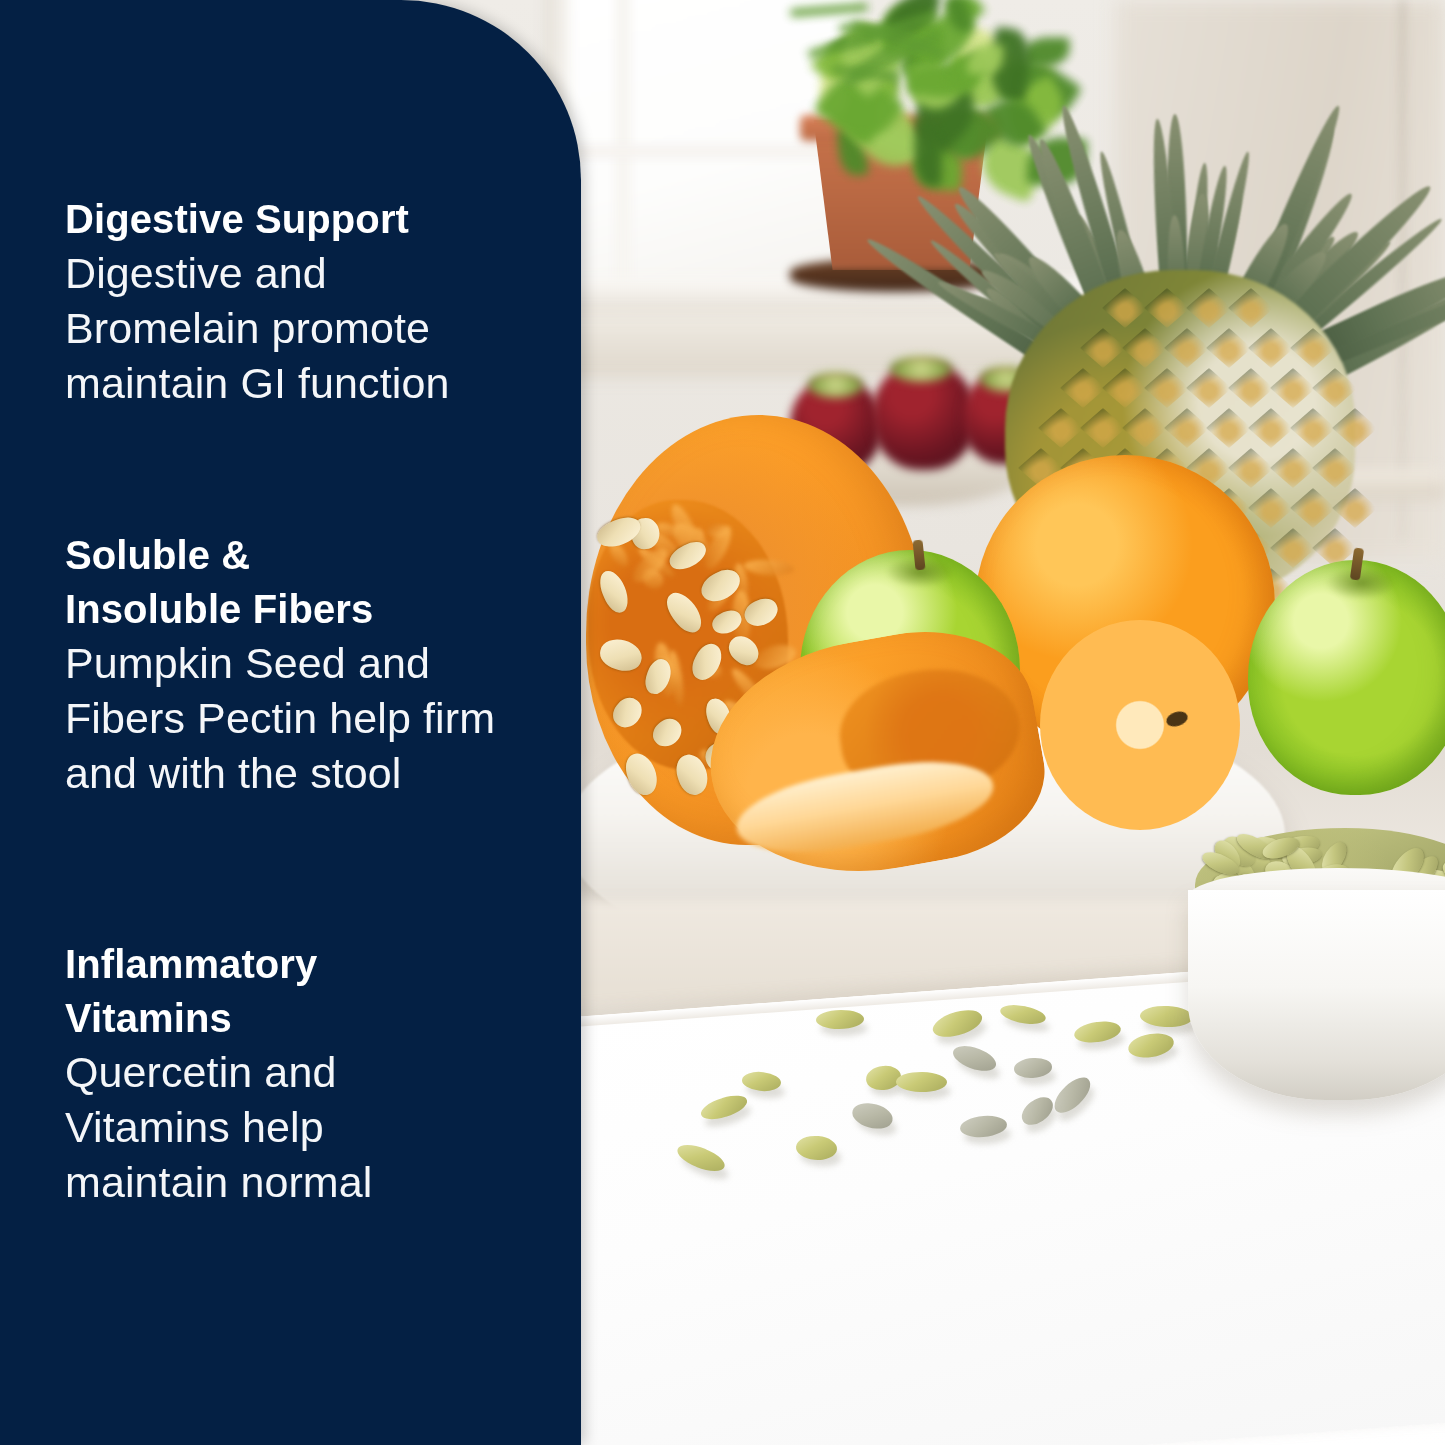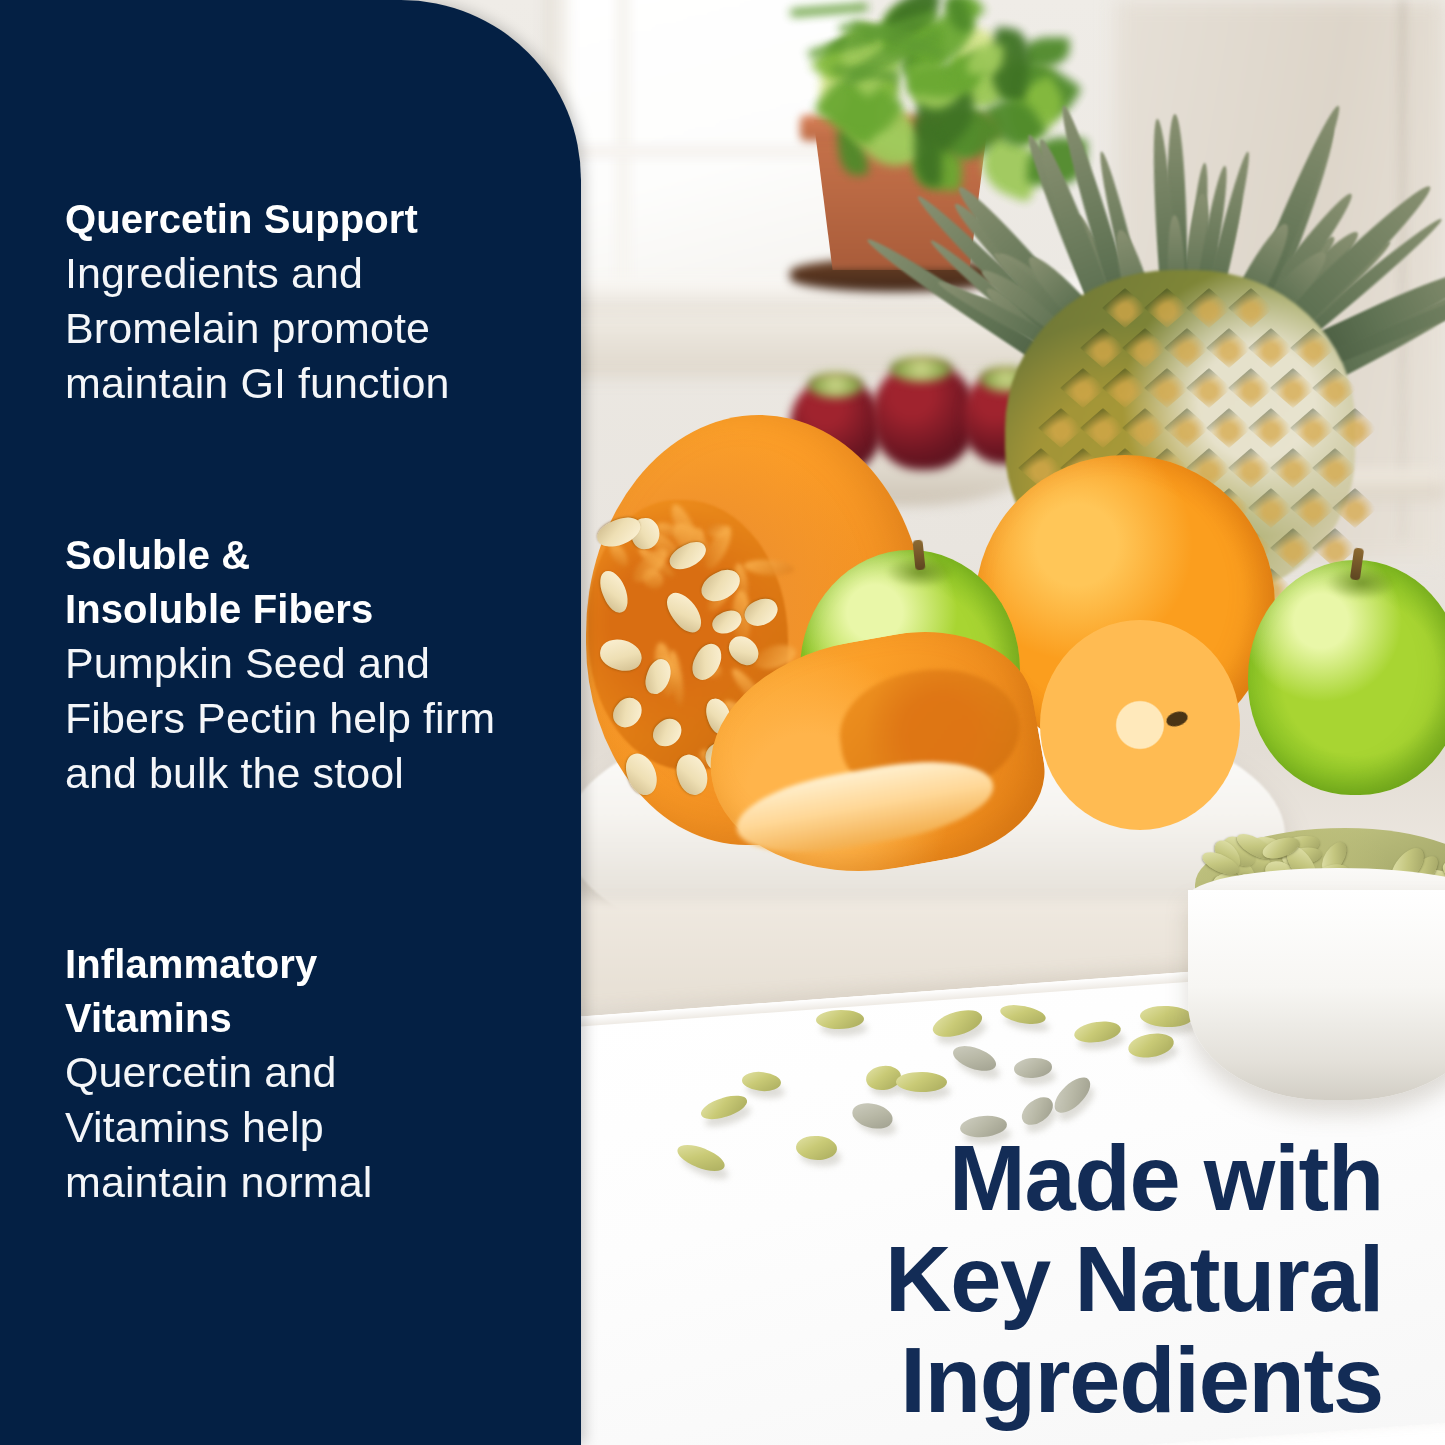--- a/index.html
+++ b/index.html
@@ -707,42 +707,37 @@
         <div class="bseed" style="left: 1298.86px; top: 920.232px; width: 38.4895px; height: 17.0863px; transform: rotate(-48.6487deg);"></div>
         <div class="bseed" style="left: 1233.26px; top: 884.243px; width: 40.4995px; height: 15.7377px; transform: rotate(59.8719deg);"></div>
         <div class="bseed" style="left: 1277.67px; top: 882.599px; width: 40.9148px; height: 22.8314px; transform: rotate(35.8096deg);"></div>
         <div class="bseed" style="left: 1340.35px; top: 928.763px; width: 39.7183px; height: 22.6632px; transform: rotate(-26.6611deg);"></div>
         <div class="bseed" style="left: 1411.14px; top: 930.499px; width: 35.9092px; height: 21.6687px; transform: rotate(25.8315deg);"></div>
       </div>
     <div class="bowl-rim"></div>
     <div class="bowl"></div>
   </div>
 
-  <div class="headline">
-    <div>Made with</div>
-    <div>Key Natural</div>
-    <div>Ingredients</div>
-  </div>
 
   <div class="panel">
     <div class="panel-inner">
 
       <div class="blk" style="top:192px;">
-        <p class="blk-h">Quercetin Support</p>
-        <p class="blk-b">Ingredients and</p>
+        <p class="blk-h">Digestive Support</p>
+        <p class="blk-b">Digestive and</p>
         <p class="blk-b">Bromelain promote</p>
         <p class="blk-b">maintain GI function</p>
       </div>
 
       <div class="blk" style="top:528px;">
         <p class="blk-h">Soluble &amp;</p>
         <p class="blk-h">Insoluble Fibers</p>
         <p class="blk-b">Pumpkin Seed and</p>
         <p class="blk-b">Fibers Pectin help firm</p>
-        <p class="blk-b">and bulk the stool</p>
+        <p class="blk-b">and with the stool</p>
       </div>
 
       <div class="blk" style="top:937px;">
         <p class="blk-h">Inflammatory</p>
         <p class="blk-h">Vitamins</p>
         <p class="blk-b">Quercetin and</p>
         <p class="blk-b">Vitamins help</p>
         <p class="blk-b">maintain normal</p>
       </div>
 

